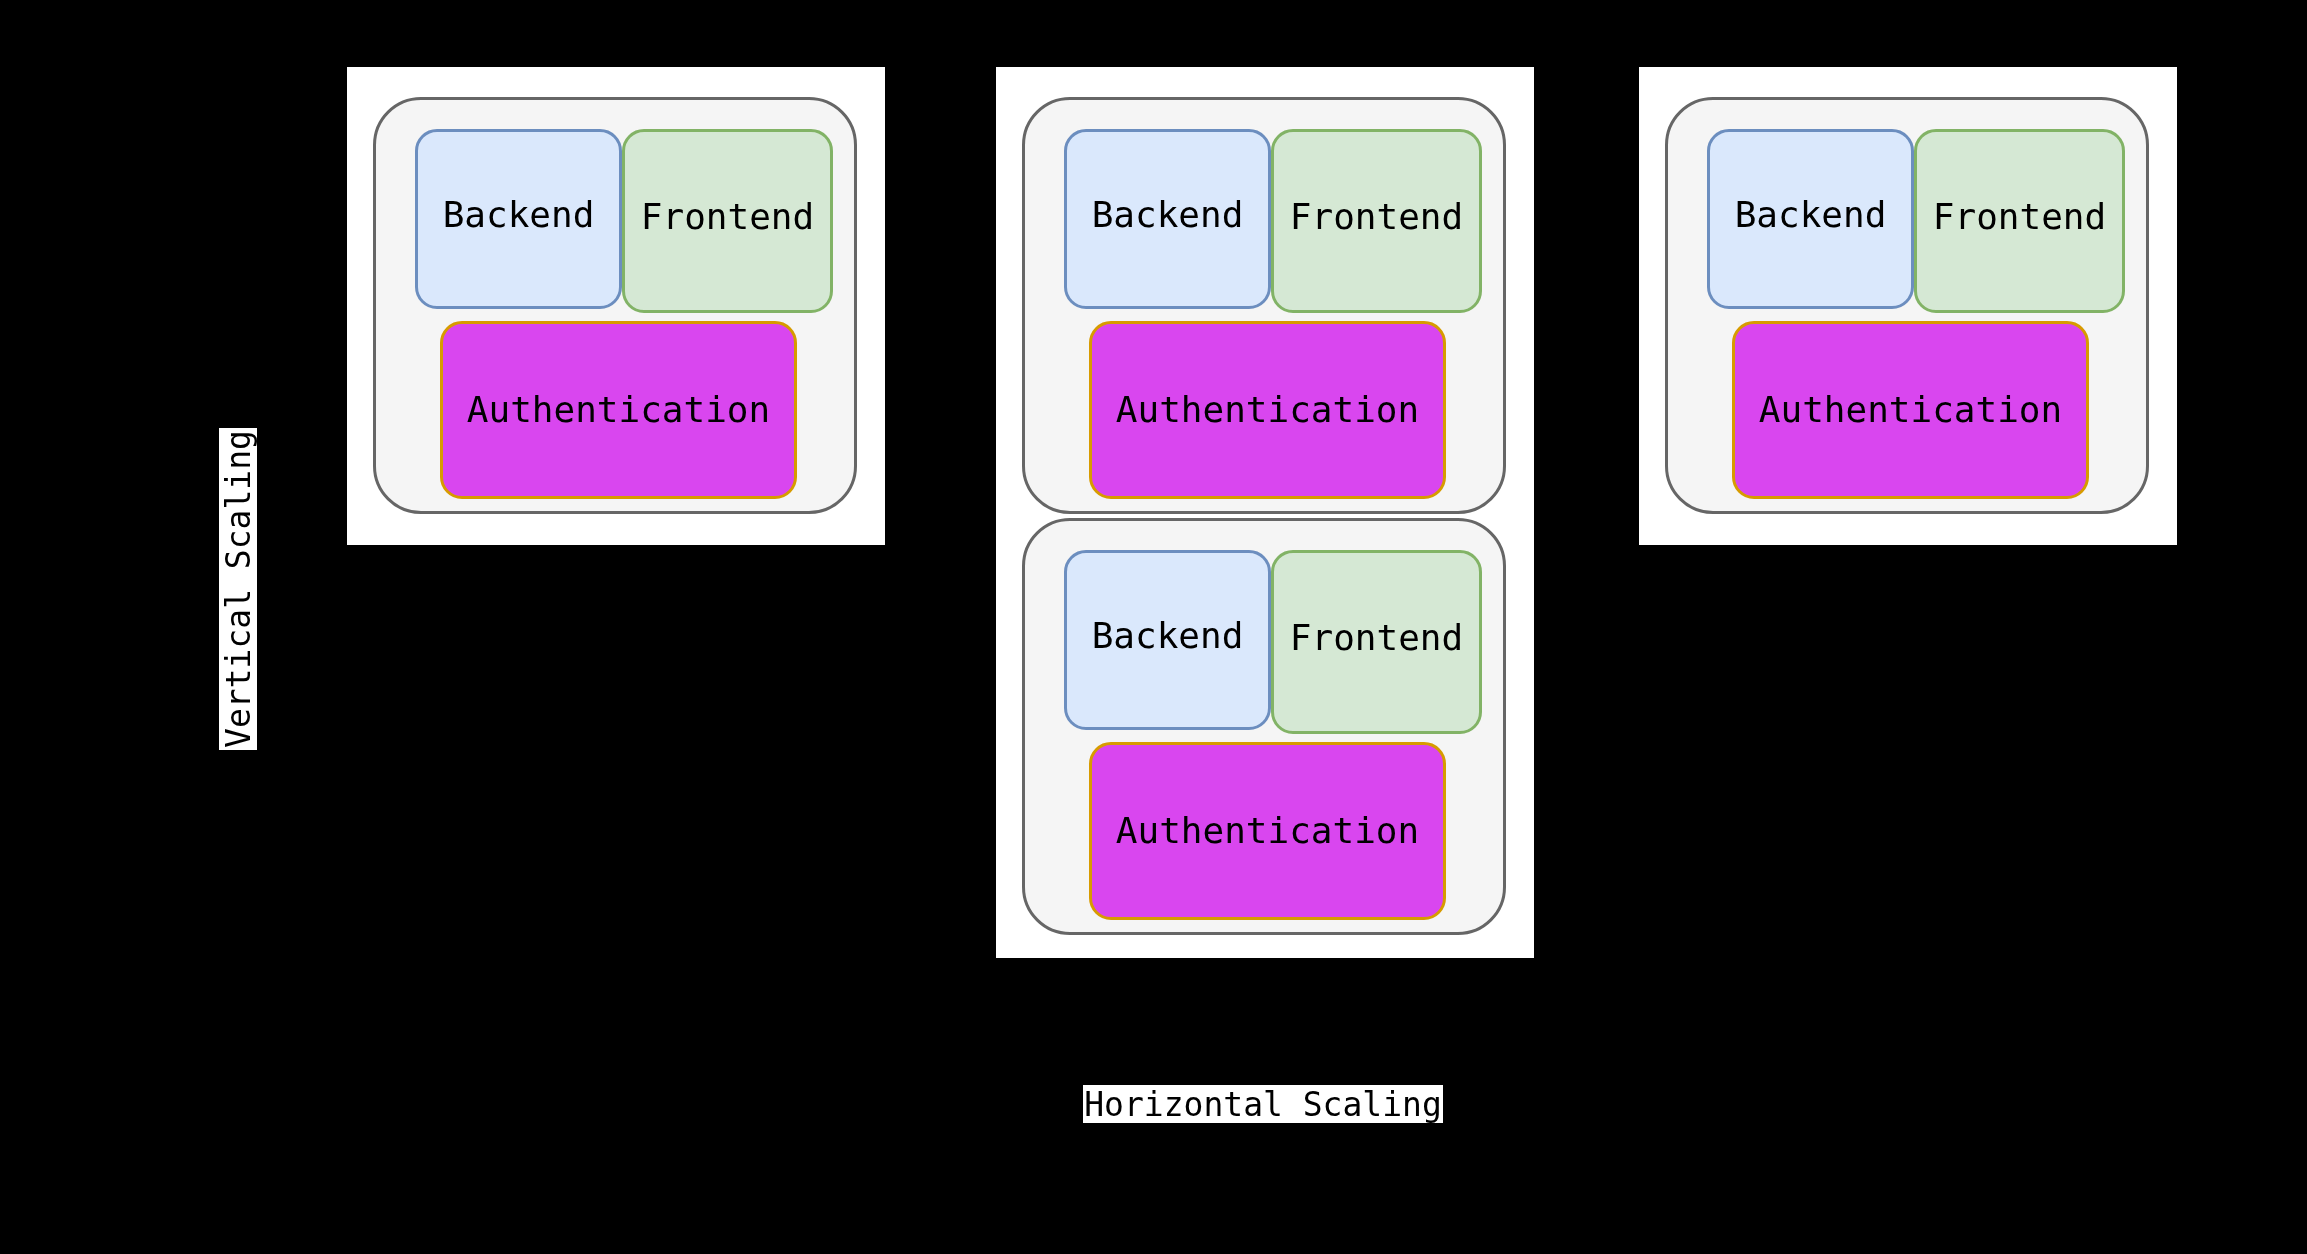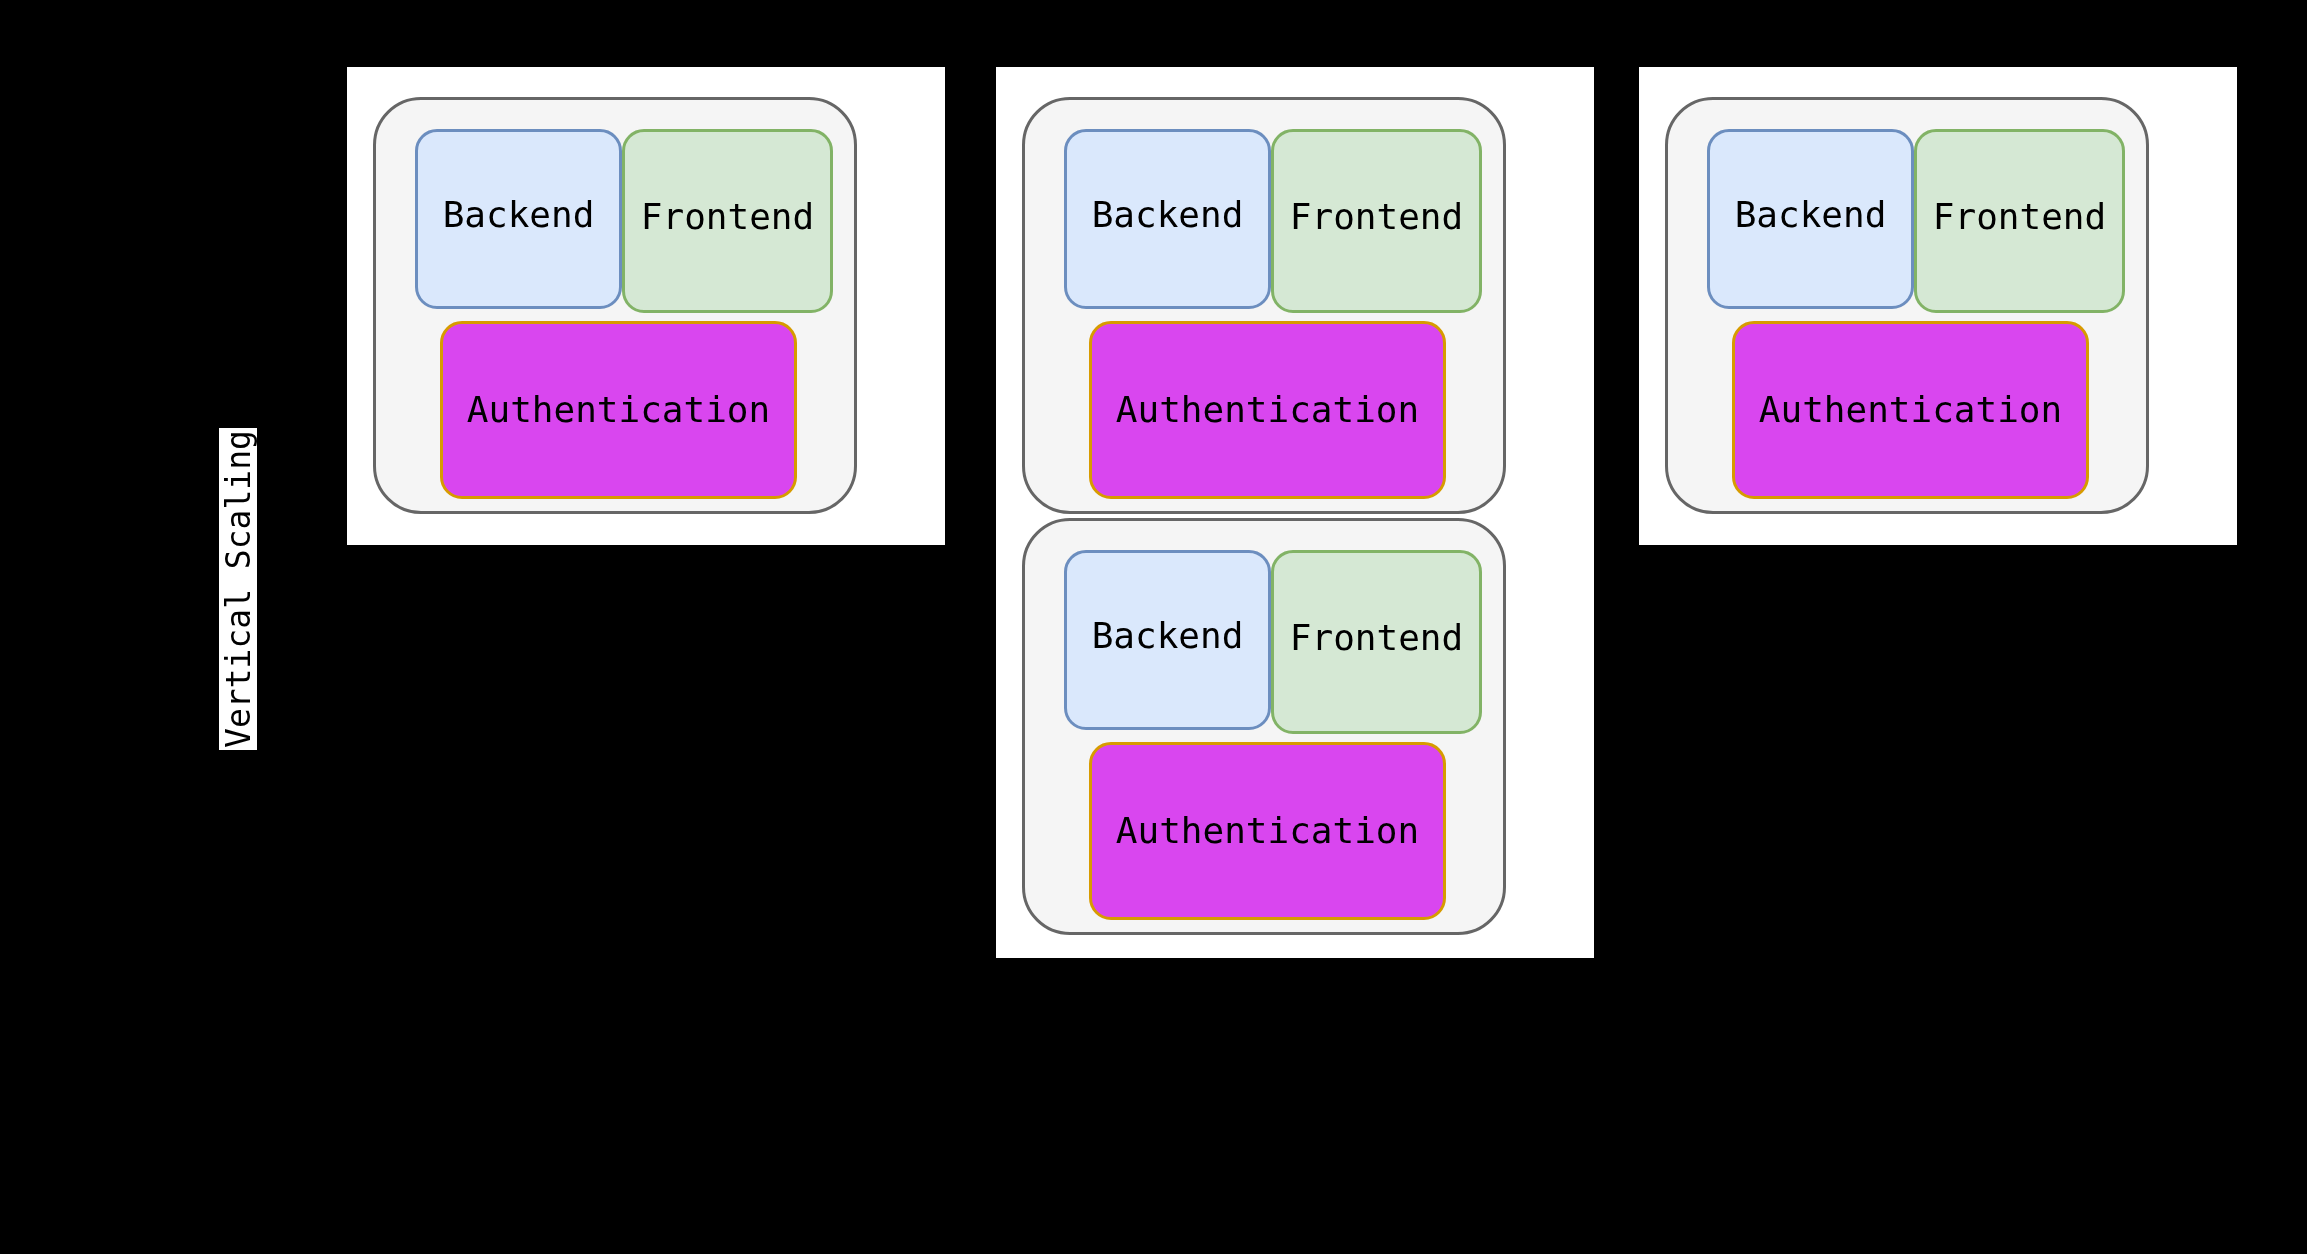--- a/index.html
+++ b/index.html
@@ -14,21 +14,21 @@
     background: #000000;
     font-family: "DejaVu Sans Mono", "Liberation Mono", monospace;
     color: #000000;
     overflow: hidden;
   }
 
   
   .panel {
     position: absolute;
     top: 67px;
-    width: 598px;
+    width: 538px;
     height: 478px;
     background: #ffffff;
   }
   #panel-1 { left: 347px; }
   #panel-2 { left: 996px; height: 891px; }
   #panel-3 { left: 1639px; }
 
   
   .container {
     position: absolute;
@@ -109,20 +109,23 @@
 </style>
 </head>
 <body>
 
 <div id="canvas">
 
   <div class="axis-label" id="axis-vertical">
     <span class="rot">Vertical Scaling</span>
   </div>
 
+  <div class="axis-label" id="axis-horizontal">
+    <span>Horizontal Scaling</span>
+  </div>
 
   <div class="panel" id="panel-1">
     <div class="container c-top">
       <div class="box box-backend">
         <span class="box-label">Backend</span>
       </div>
       <div class="box box-frontend">
         <span class="box-label">Frontend</span>
       </div>
       <div class="box box-auth">

